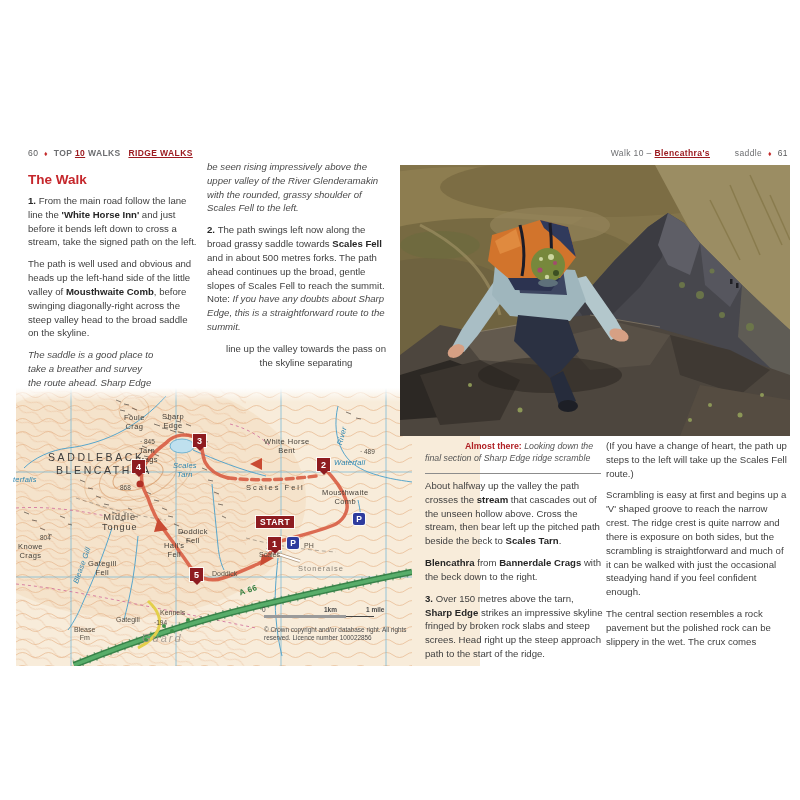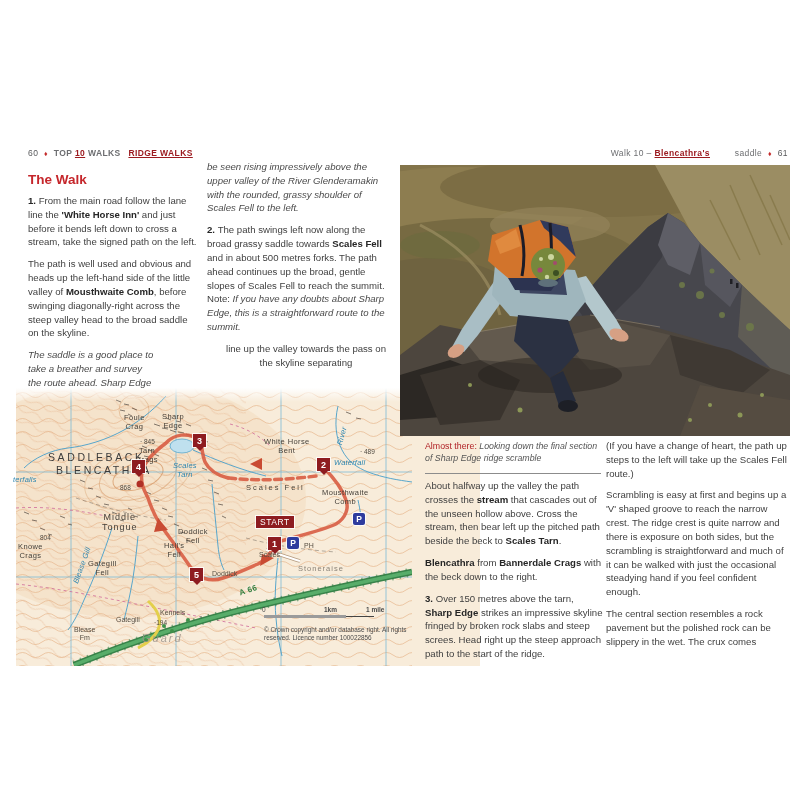--- a/index.html
+++ b/index.html
@@ -13,21 +13,21 @@
   .rh-red{color:#9c1b20;text-decoration:underline;}
   .rh-gray{color:#6d6e71;font-weight:400;padding-left:22px;}
   
   .col p{margin:0 0 8px 0;font-size:9.6px;line-height:1.44;color:#3f3f3f;}
   .b{font-weight:700;color:#262626;}
   .i{font-style:italic;color:#4a4a4a;}
   .center{text-align:center;}
   .narrow{width:128px;}
   .walk-title{font-size:13.5px;font-weight:700;color:#c5262b;margin:0 0 7px 0;}
   .caption{font-size:8.8px;line-height:1.35;}
-  .cap-b{color:#b02025;font-weight:400;}
+  .cap-b{color:#b02025;font-weight:700;margin-left:40px;}
   .cap-i{font-style:italic;color:#555;}
   .rule{height:1px;background:#8c8c8c;}
   
   #map{left:0;top:388px;width:464px;height:278px;background:#f8ecda;margin-left:16px;}
   #map svg{position:absolute;left:0;top:0;}
   #map .fadeTop{position:absolute;left:0;top:0;width:100%;height:14px;
      background:linear-gradient(#fff,rgba(255,255,255,0));pointer-events:none;}
   .ml{position:absolute;font-size:7.5px;color:#46413a;white-space:pre-line;
       line-height:1.15;letter-spacing:.4px;text-align:center;transform-origin:left top;}
   .ml.big{font-size:10.5px;letter-spacing:2.6px;color:#3c3c3c;}
@@ -40,21 +40,21 @@
   .ml.road{color:#2e7d3e;font-weight:700;font-size:8px;letter-spacing:.5px;}
   .ml.ghost{font-size:11px;color:#9a928a;letter-spacing:2px;font-style:italic;opacity:.85;}
   .wp{position:absolute;width:13px;height:13px;background:#8e1c20;color:#fff;
       font-size:9px;font-weight:700;display:flex;align-items:center;justify-content:center;
       box-shadow:0 0 0 1px rgba(255,255,255,.85);}
   .wp::after{content:"";position:absolute;left:3px;bottom:-4px;border:4px solid transparent;
       border-top-color:#8e1c20;border-bottom:0;}
   .pmark{position:absolute;width:12px;height:12px;background:#2e3b9e;color:#fff;border-radius:2px;
       font-size:8.5px;font-weight:700;display:flex;align-items:center;justify-content:center;
       box-shadow:0 0 0 1px rgba(255,255,255,.85);}
-  .startbox{position:absolute;background:#8e1c20;color:#fff;font-size:8.5px;font-weight:400;
+  .startbox{position:absolute;background:#8e1c20;color:#fff;font-size:8.5px;font-weight:700;
       padding:1px 4px;letter-spacing:.5px;box-shadow:0 0 0 1px rgba(255,255,255,.85);}
   .scalebar{position:absolute;font-size:6.5px;color:#4a4a4a;}
   .scalebar .bar{position:absolute;top:9px;left:0;width:82px;height:3px;background:#9b9b9b;}
   .scalebar .bar2{position:absolute;top:10px;left:82px;width:28px;height:1px;background:#444;}
   .scalebar .s0{position:absolute;left:-2px;top:0;}
   .scalebar .skm{position:absolute;left:60px;top:0;font-weight:700;}
   .scalebar .smile{position:absolute;left:102px;top:0;font-weight:700;}
   .copyright{position:absolute;font-size:6.4px;line-height:1.3;color:#4a4a4a;width:148px;}
   
   #photo{left:400px;top:165px;width:390px;height:271px;}

